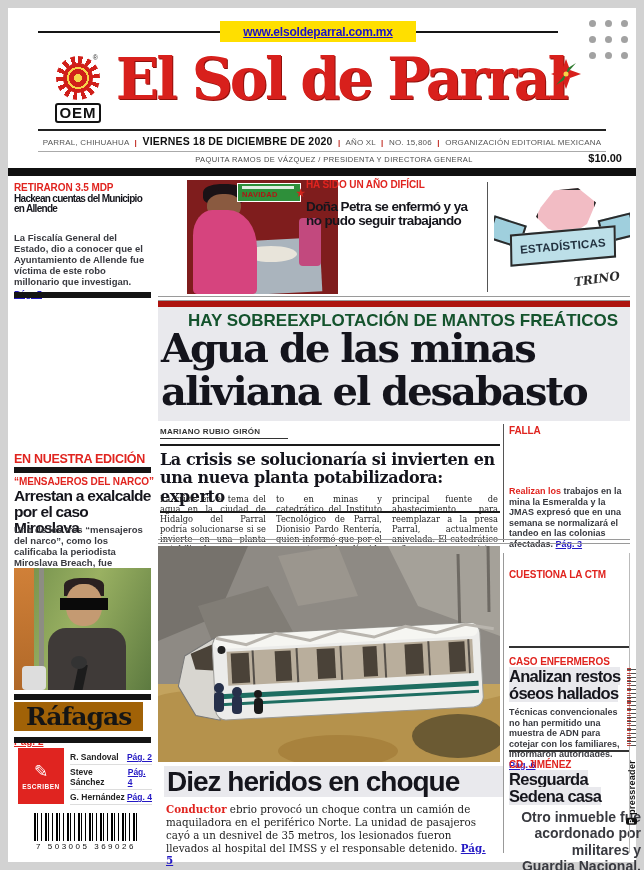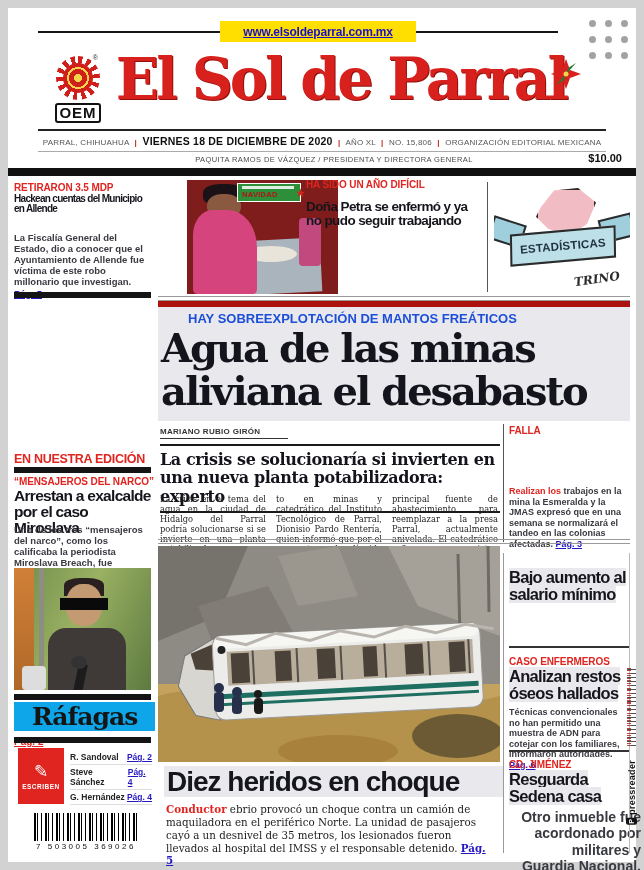--- a/index.html
+++ b/index.html
@@ -53,21 +53,21 @@
   .stripe{position:absolute;background:#f5f5f5;height:5px;width:200px;}
   .promo-box{position:absolute;left:56px;top:112px;width:77px;background:#ffdf00;color:#d2251d;font-weight:bold;font-size:9px;line-height:1.08;text-align:right;padding:3px 3px;letter-spacing:-0.2px;}
   .edition{left:6px;top:444px;font-weight:bold;font-size:12.5px;color:#e0241f;letter-spacing:-0.3px;}
   .lc-bar2{left:6px;top:459px;width:137px;}
   .s2-kicker{left:6px;top:469px;}
   .s2-hl{left:6px;top:480px;width:140px;font-size:15.5px;}
   .s2-body{left:6px;top:516px;width:137px;}
   .man-photo{left:6px;top:560px;width:137px;height:122px;overflow:hidden;background:linear-gradient(115deg,#6f8c4a,#9ab162 45%,#5d7a40);}
   .lc-bar3{left:6px;top:686px;width:137px;}
   .rafagas{left:6px;top:694px;width:137px;}
-  .rafagas-t{font-family:"DejaVu Serif",serif;font-weight:bold;font-size:25px;color:#151515;background:#0ea5e9;letter-spacing:-1px;padding:0 18px;}
+  .rafagas-t{font-family:"DejaVu Serif",serif;font-weight:bold;font-size:25px;color:#151515;background:#a16207;letter-spacing:-1px;padding:0 12px;}
   .rafagas-p{color:#e0241f;font-weight:bold;font-size:10px;text-decoration:underline;}
   .lc-bar4{left:6px;top:729px;width:137px;}
   .escriben{left:10px;top:740px;width:46px;height:56px;background:#e02420;color:#fff;text-align:center;display:flex;flex-direction:column;align-items:center;justify-content:center;}
   .escriben .pen{font-size:17px;line-height:1;}
   .escriben .lbl{font-size:6.5px;font-weight:bold;letter-spacing:0.5px;margin-top:3px;}
   .authors{left:62px;top:742px;width:82px;}
   .author-row{display:flex;justify-content:space-between;border-bottom:1px solid #ddd;padding:2px 0;}
   .author-name{font-weight:bold;font-size:8.5px;color:#222;}
   .author-page{font-size:8.5px;}
   .barcode{left:26px;top:805px;width:104px;text-align:center;}
@@ -91,21 +91,21 @@
   .tail-l{left:-4px;top:40px;transform:rotate(18deg);}
   .tail-r{right:-4px;top:36px;transform:rotate(-14deg);}
   .paper{position:absolute;left:42px;top:8px;width:56px;height:44px;background:#f2bcc4;border:2px solid #2b2b2b;clip-path:polygon(8% 40%,30% 5%,70% 0%,100% 30%,85% 75%,55% 100%,20% 85%,0% 60%);}
   .signature{position:absolute;right:10px;bottom:8px;font-family:"DejaVu Serif",serif;font-style:italic;font-weight:bold;font-size:12px;color:#2b2b2b;transform:rotate(-8deg);}
 
   .top-drule{left:150px;top:288px;width:472px;}
 
   
   .main-redbar{left:150px;top:293px;width:472px;height:6px;background:#ad130e;}
   .main-panel{left:150px;top:299px;width:472px;height:114px;background:#e9e9ed;}
-  .main-kicker{left:156px;top:303px;font-weight:bold;font-size:13px;color:#1d4ed8;letter-spacing:0px;padding-left:24px;}
+  .main-kicker{left:156px;top:303px;font-weight:bold;font-size:17px;color:#14532d;letter-spacing:0px;padding-left:24px;}
   .main-hl{left:153px;top:318px;width:470px;font-family:"DejaVu Serif",serif;font-weight:bold;font-size:40px;line-height:1.08;letter-spacing:-2px;color:#14141c;}
   .byline{left:152px;top:419px;font-weight:bold;font-size:8px;color:#333;letter-spacing:0.3px;border-bottom:1px solid #333;padding-bottom:2px;width:128px;}
   .subhead{left:152px;top:436px;width:340px;border-top:2px solid #1a1a1a;border-bottom:2px solid #1a1a1a;padding:5px 0;font-family:"DejaVu Serif",serif;font-weight:bold;font-size:16px;line-height:1.15;color:#14141c;letter-spacing:-0.4px;}
   .mcol{top:487px;width:106px;height:62px;overflow:hidden;}
   .mcol1{left:152px;} .mcol2{left:268px;} .mcol3{left:384px;}
   .main-vrule{left:495px;top:416px;height:118px;}
   .falla-kicker{left:501px;top:418px;}
   .falla-hl{left:501px;top:429px;width:121px;font-size:22px;}
   .falla-body{left:501px;top:478px;width:121px;font-size:9px;}
   .lead-red{color:#e0241f;font-weight:bold;}
@@ -363,21 +363,20 @@
     </div>
 
     <div class="abs hl choque-hl">Diez heridos en choque</div>
     <div class="abs choque-body">
       <span class="lead-red">Conductor</span><span> ebrio provocó un choque contra un camión de maquiladora en el periférico Norte. La unidad de pasajeros cayó a un desnivel de 35 metros, los lesionados fueron llevados al hospital del IMSS y el responsable detenido. </span><span class="plink">Pág. 5</span>
     </div>
 
     <div class="abs rail-vrule" style="width:1px;"></div>
 
     <div class="abs kicker ctm-kicker">CUESTIONA LA CTM</div>
-    <div class="abs hl ctm-hl"><span class="hl-bg">Bajo aumento al salario mínimo</span></div>
     <div class="abs rail-div1"></div>
 
     <div class="abs kicker enf-kicker">CASO ENFERMEROS</div>
     <div class="abs hl enf-hl"><span class="hl-bg">Analizan restos óseos hallados</span></div>
     <div class="abs body-b enf-body">
       <span>Técnicas convencionales no han permitido una muestra de ADN para cotejar con los familiares, informaron autoridades. </span><span class="plink">Pág. 6</span>
     </div>
     <div class="abs rail-div2"></div>
 
     <div class="abs kicker jim-kicker">CD. JIMÉNEZ</div>

